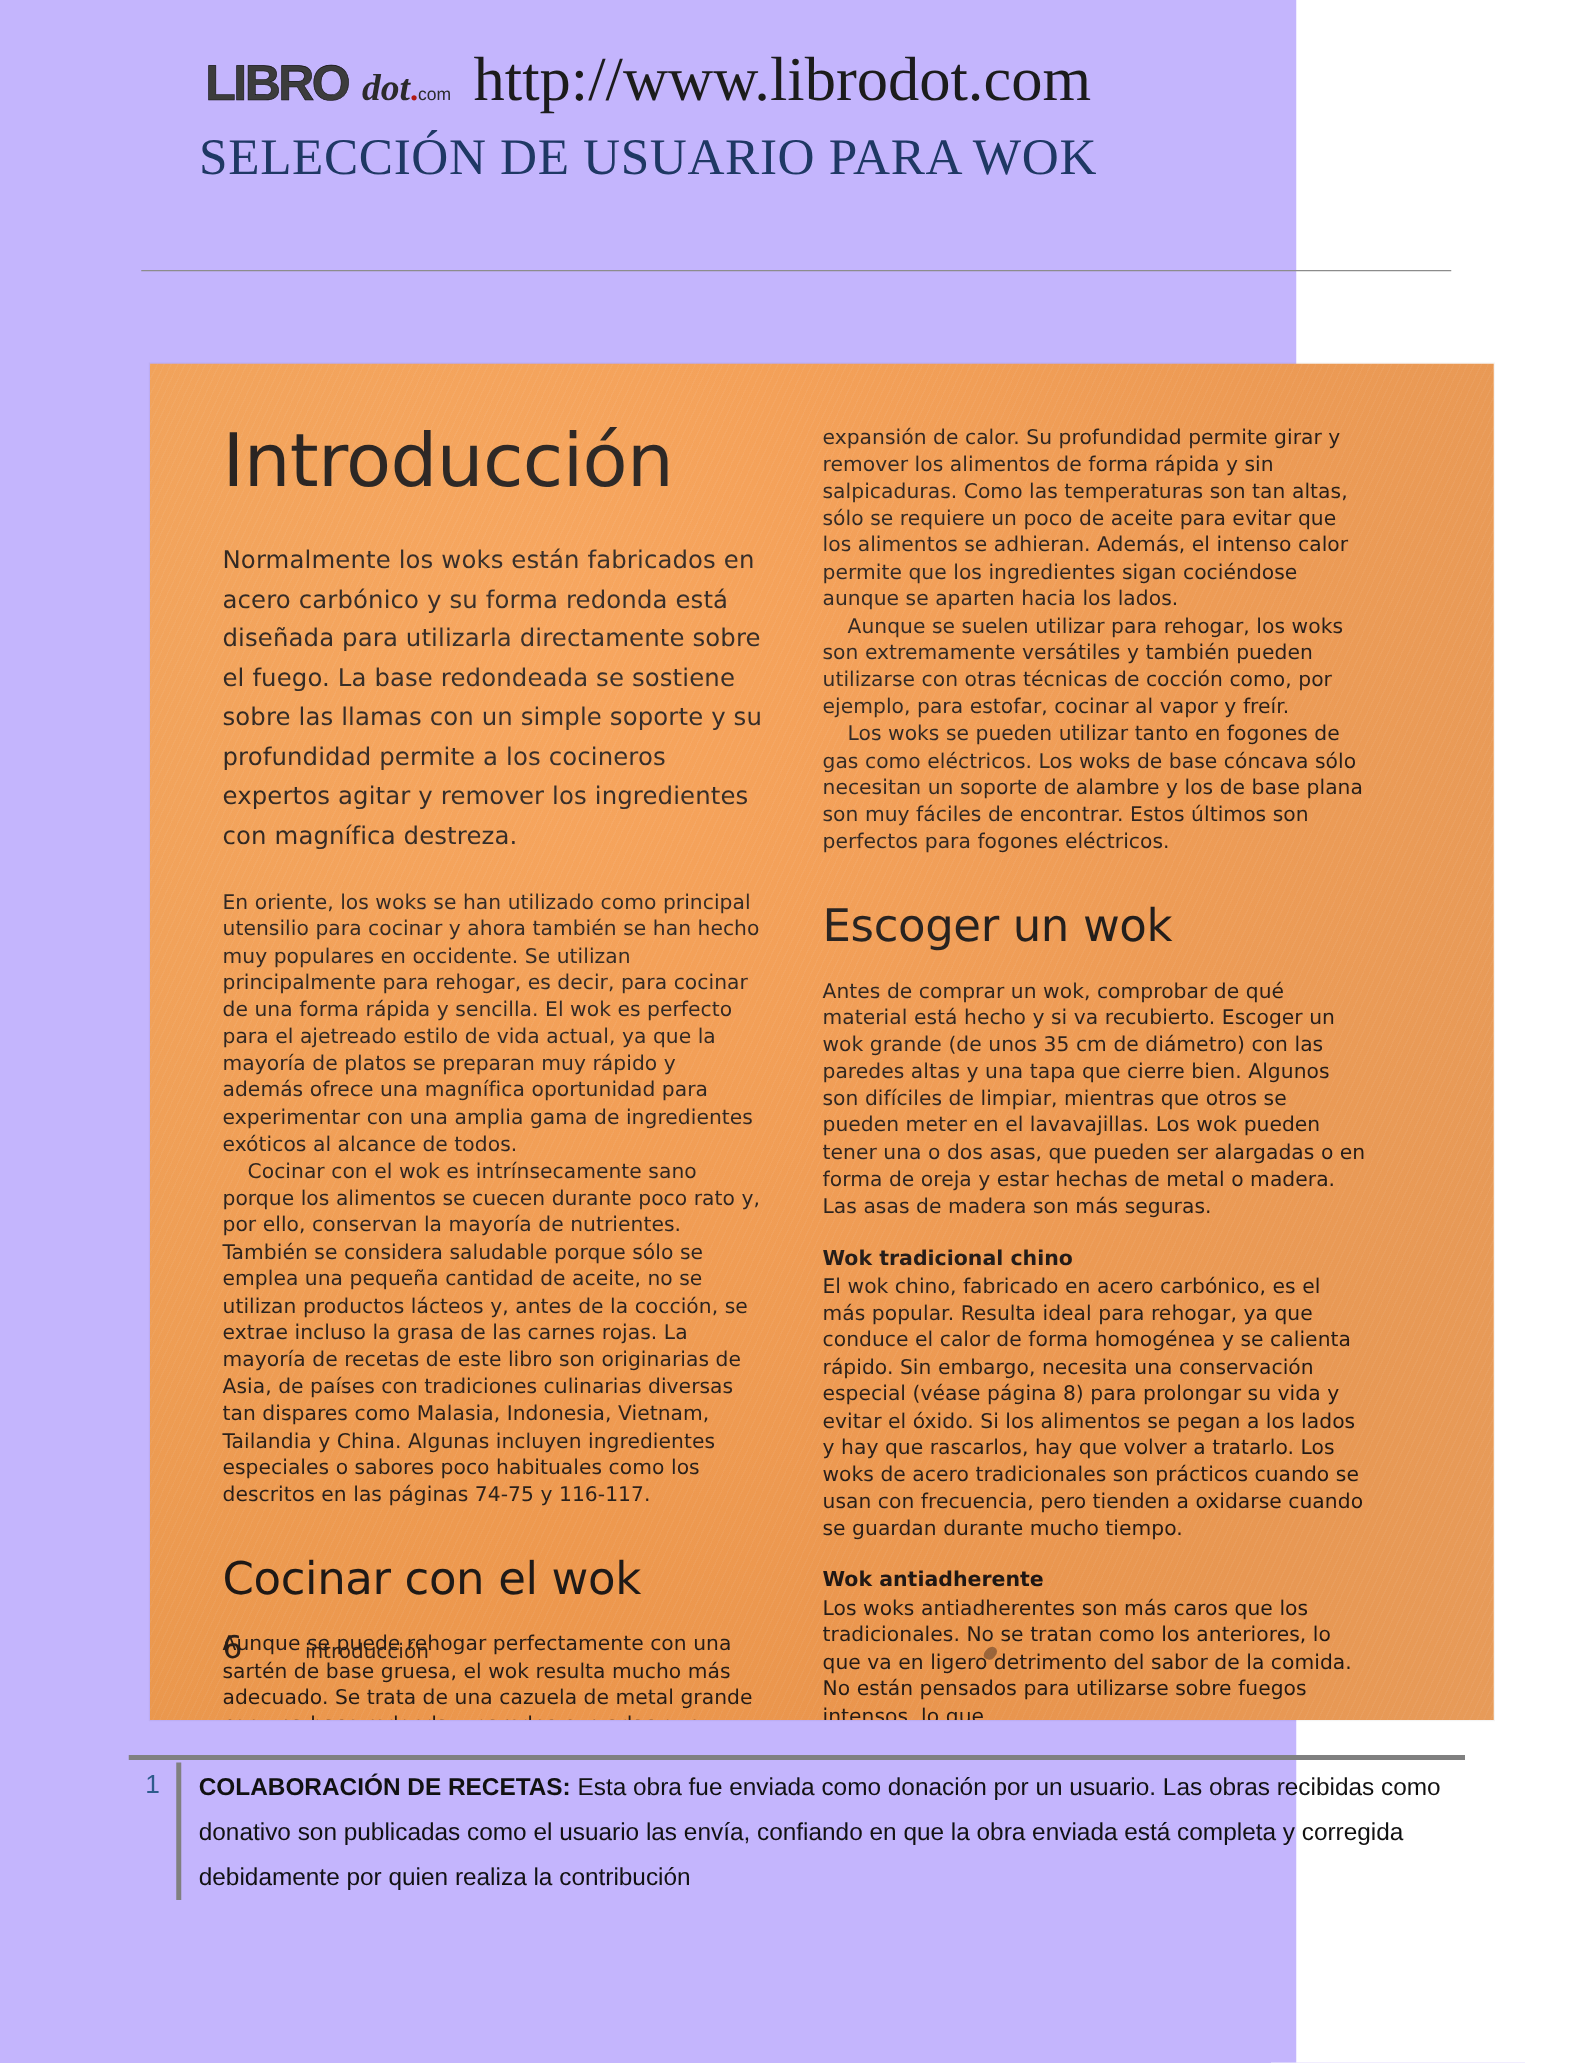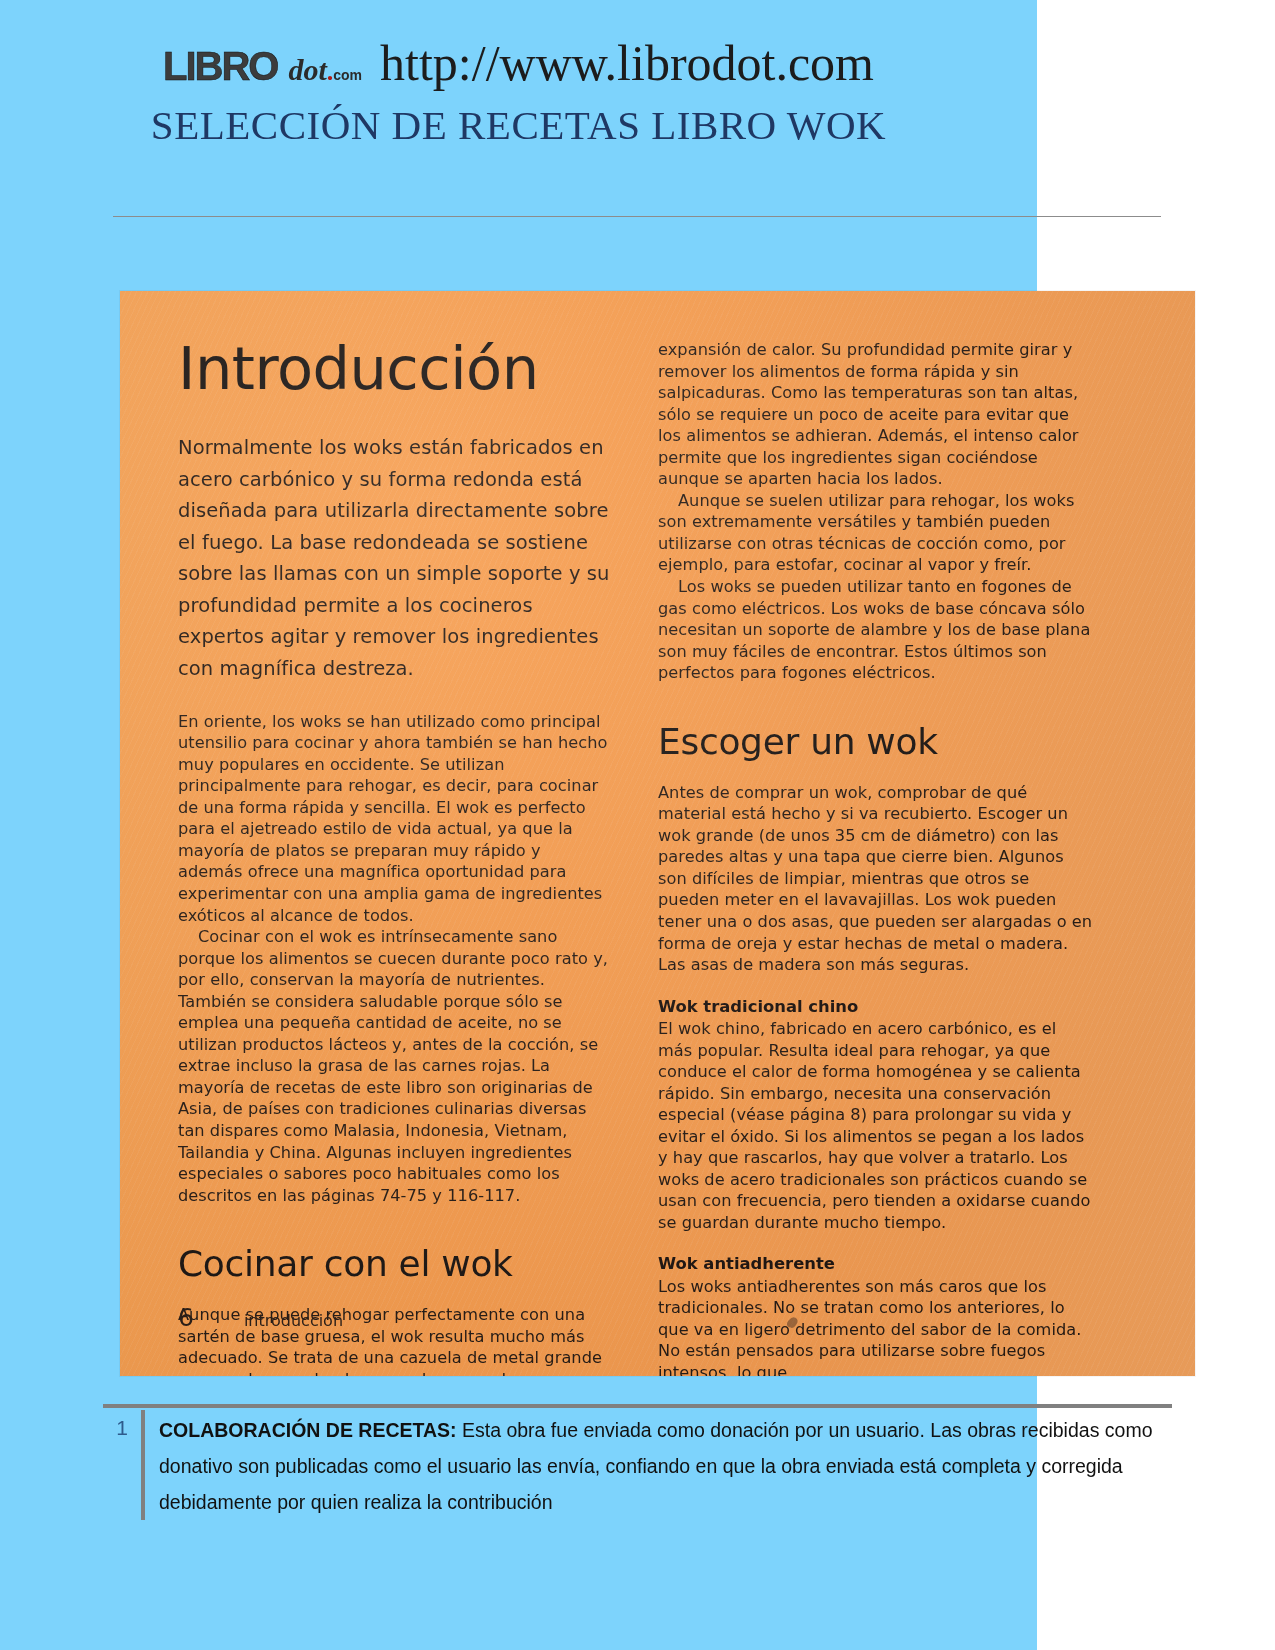--- a/index.html
+++ b/index.html
@@ -13,21 +13,21 @@
     font-family: "Liberation Sans", sans-serif;
     position: relative;
     overflow: hidden;
   }
 
   
   .page {
     width: 1037px;
     height: 1650px;
     position: relative;
-    background: #7dd3fc;
+    background: #c4b5fd;
   }
 
   .brand-row {
     position: absolute;
     left: 0; right: 0;
     top: 22px;
     display: flex;
     justify-content: center;
     align-items: flex-end;
     height: 66px;
@@ -57,21 +57,21 @@
   }
   .brand-reddot {
     color: #b01a16;
     font-size: 26px;
     font-weight: bold;
     line-height: 1;
   }
   .brand-com {
     font-family: "Liberation Sans", sans-serif;
     font-size: 14px;
-    font-weight: bold;
+    font-weight: normal;
     color: #2b2b2b;
     line-height: 1;
     margin-right: 4px;
   }
   .brand-url {
     font-family: "Liberation Serif", serif;
     font-size: 50px;
     color: #1c1c1c;
     line-height: 1;
     margin-left: 14px;
@@ -274,21 +274,21 @@
   <div class="brand-row">
     <div class="brand-logo">
       <span class="brand-libro">LIBRO</span>
         <span class="brand-dot">dot</span>
         <span class="brand-reddot">.</span>
         <span class="brand-com">com</span>
       <span class="brand-url">http://www.librodot.com</span>
     </div>
   </div>
 
-  <div class="doc-title">SELECCIÓN DE RECETAS LIBRO WOK</div>
+  <div class="doc-title">SELECCIÓN DE USUARIO PARA WOK</div>
   <div class="header-rule"></div>
 
   <div class="scan">
     <div class="scan-inner">
       <div class="cols">
 
         <div class="col left">
           <h1 class="sec-title">Introducción</h1>
           <p class="lead">Normalmente los woks están fabricados en acero carbónico y su forma redonda está diseñada para utilizarla directamente sobre el fuego. La base redondeada se sostiene sobre las llamas con un simple soporte y su profundidad permite a los cocineros expertos agitar y remover los ingredientes con magnífica destreza.</p>
           <p class="body">En oriente, los woks se han utilizado como principal utensilio para cocinar y ahora también se han hecho muy populares en occidente. Se utilizan principalmente para rehogar, es decir, para cocinar de una forma rápida y sencilla. El wok es perfecto para el ajetreado estilo de vida actual, ya que la mayoría de platos se preparan muy rápido y además ofrece una magnífica oportunidad para experimentar con una amplia gama de ingredientes exóticos al alcance de todos.</p>

